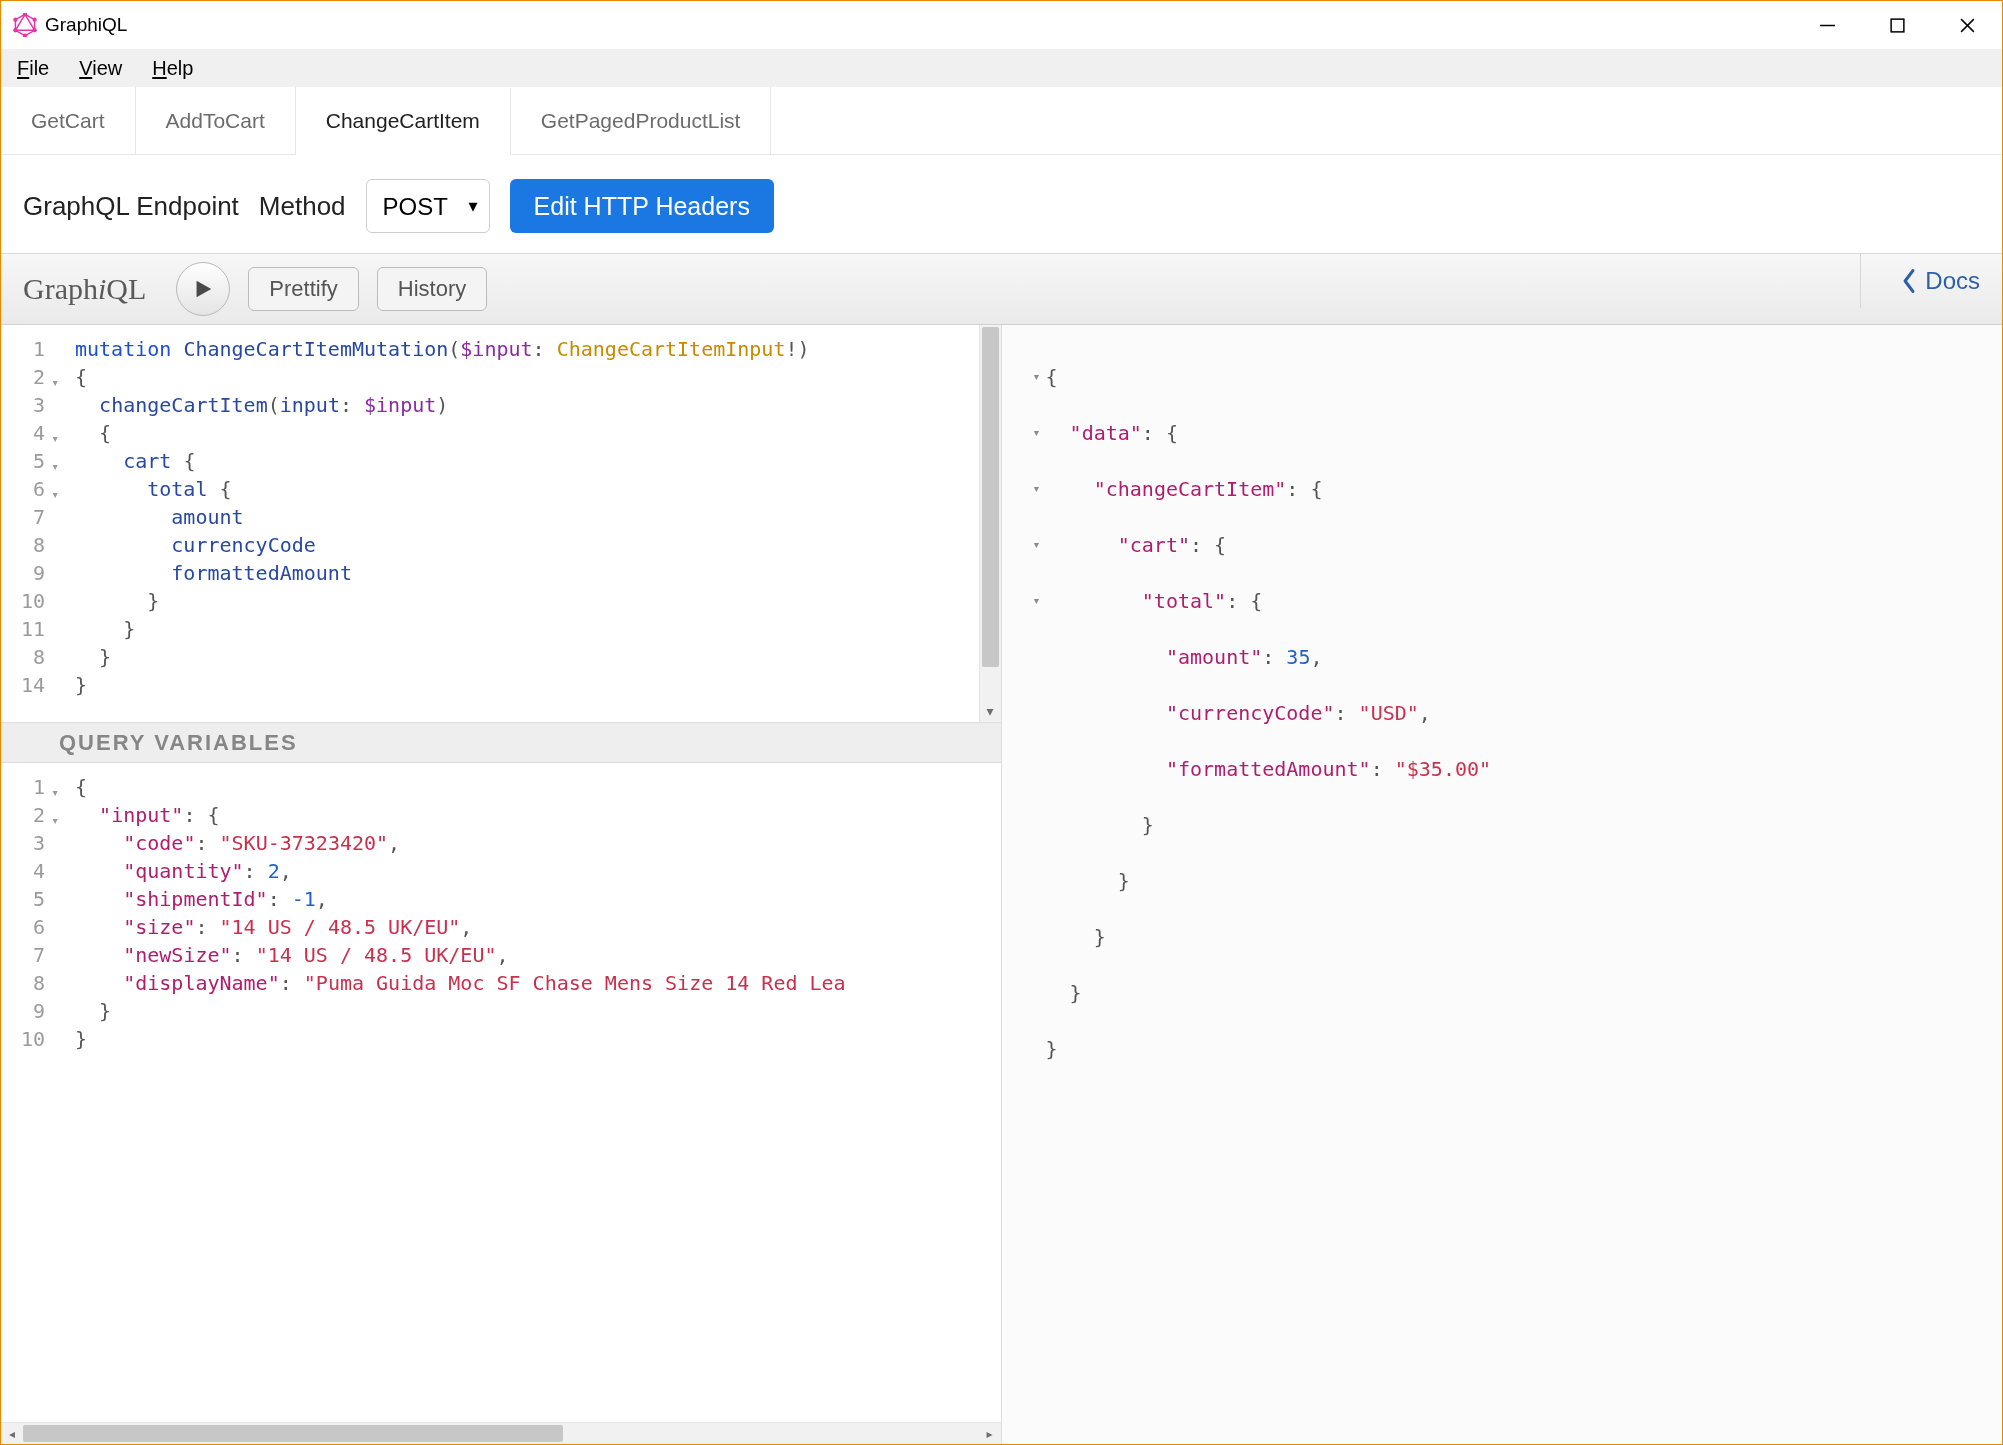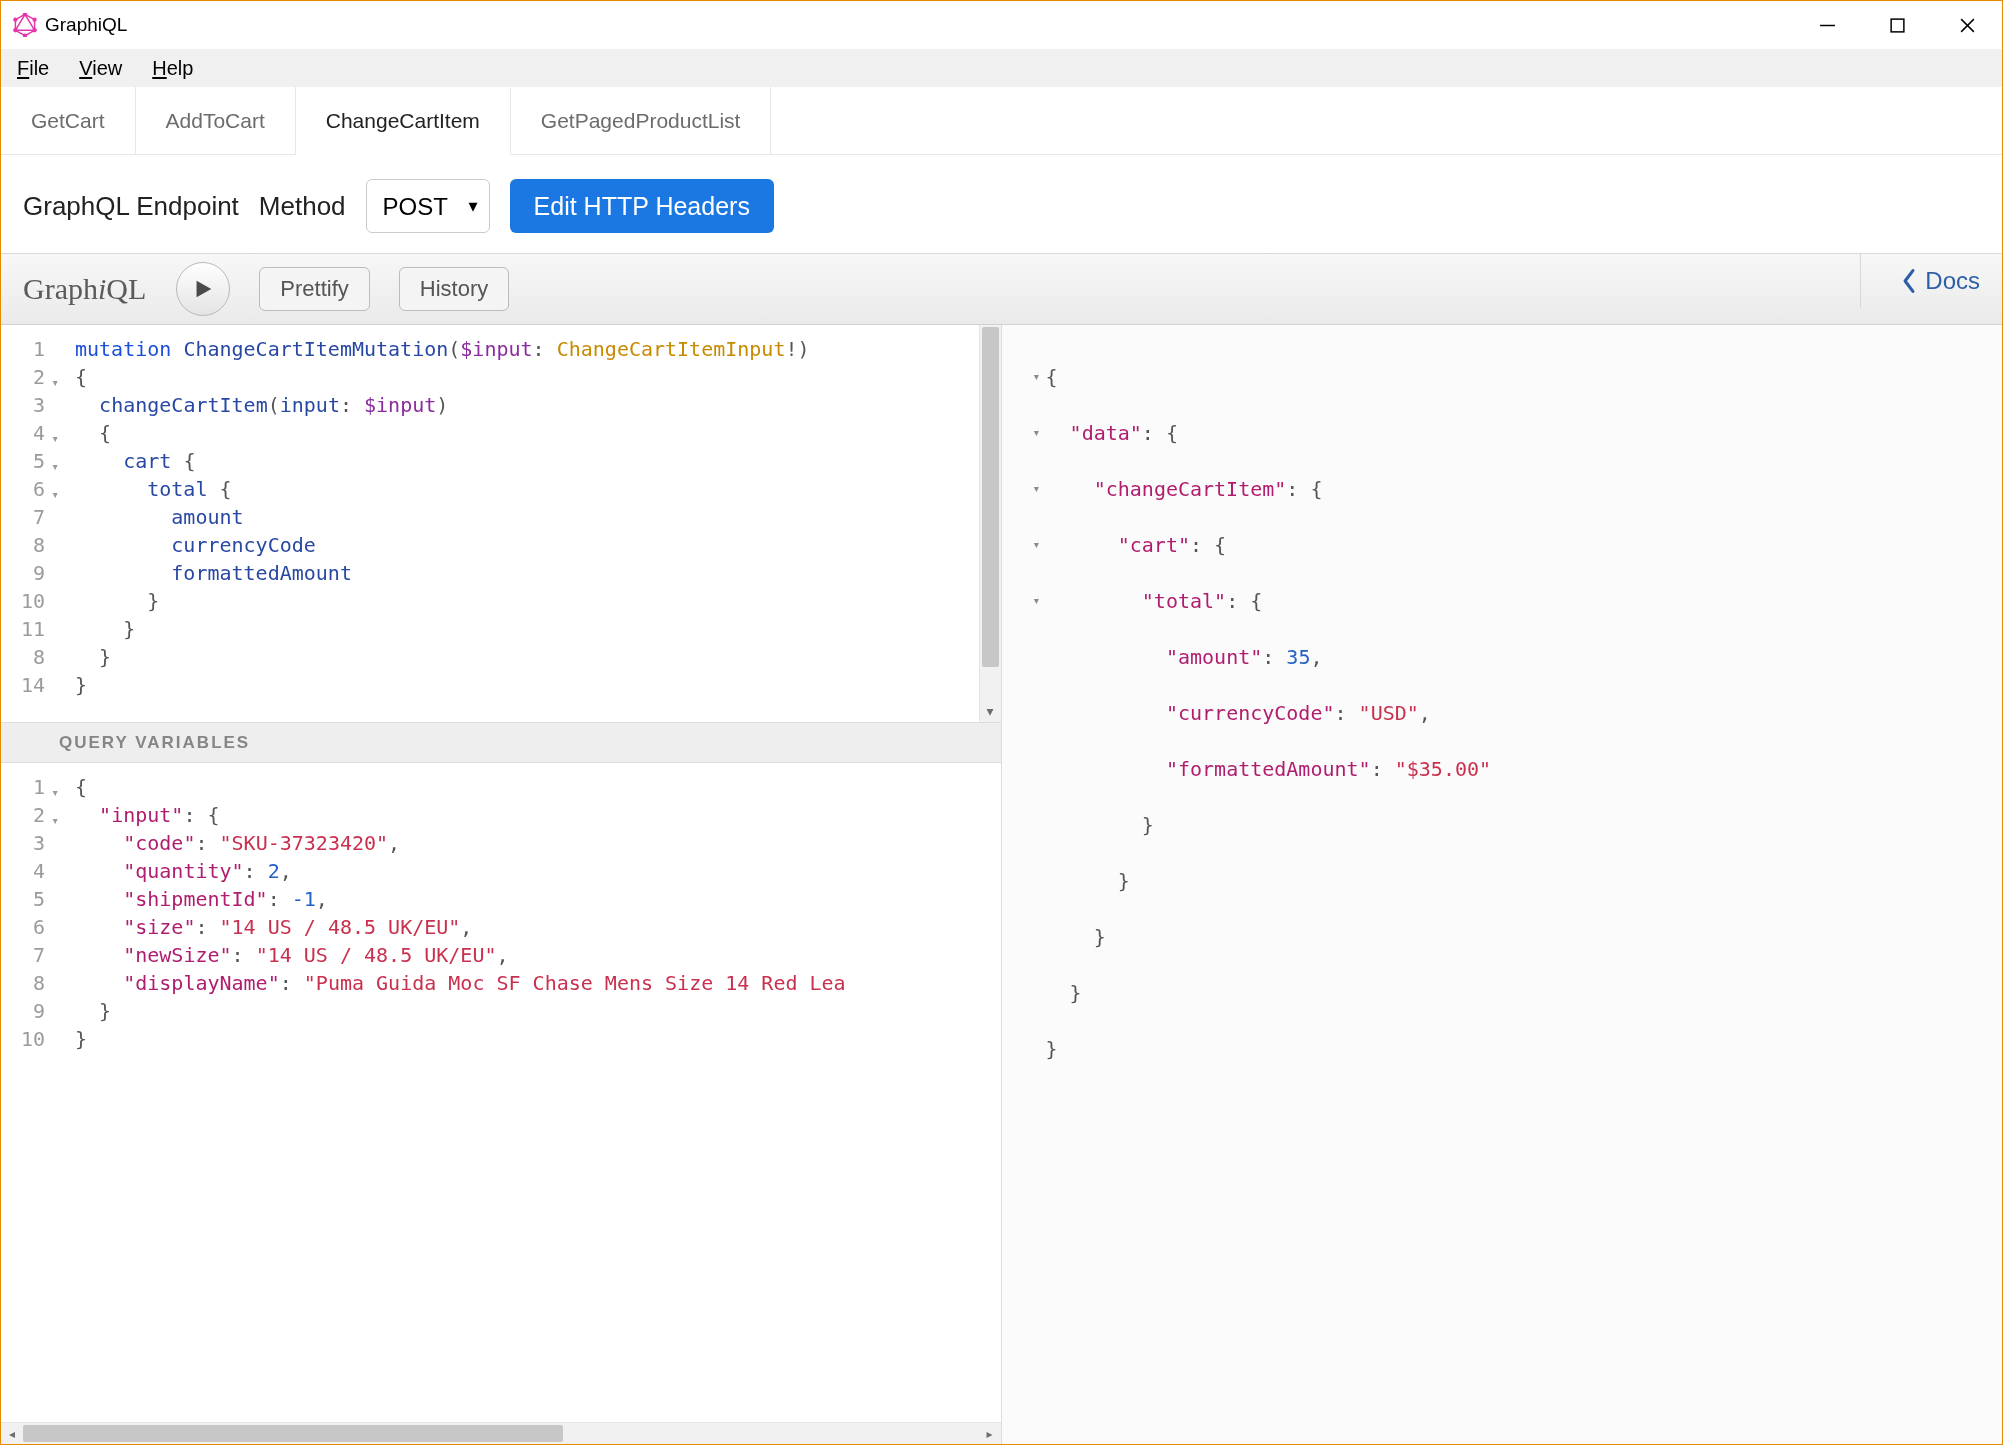--- a/index.html
+++ b/index.html
@@ -99,21 +99,21 @@
   .run-btn {
     width:54px; height:54px; border-radius:50%;
     background: linear-gradient(#fefefe,#e4e4e4);
     border:1px solid #b9b9b9; margin-left:30px;
     display:flex; align-items:center; justify-content:center; cursor:pointer;
   }
   .run-btn svg { width:22px; height:22px; }
   .tool-btn {
     height:44px; border:1px solid #bcbcbc; background:#f4f4f4;
     border-radius:6px; font-size:22px; color:#555; padding:0 20px;
-    margin-left:29px; cursor:pointer;
+    margin-left:18px; cursor:pointer;
   }
   .docs-area {
     position:absolute; right:22px; top:0; bottom:16px;
     display:flex; align-items:center; padding-left:40px;
     border-left:1px solid #d7d7d7;
     color:#2d5fa7; font-size:24px; cursor:pointer;
   }
   .docs-area svg { width:16px; height:26px; margin-right:8px; }
   
   .editor-region {
@@ -151,21 +151,21 @@
     position:absolute; left:2px; right:2px; top:2px; height:340px;
     background:#c7c7c7; border-radius:2px;
   }
   .query-editor .vscroll .down {
     position:absolute; bottom:0; left:0; right:0; height:22px;
     display:flex; align-items:center; justify-content:center; color:#6e6e6e; font-size:14px;
   }
   .qv-header {
     height:40px; background:#eeeeee; border-bottom:1px solid #ddd;
     display:flex; align-items:center; padding-left:58px;
-    font-size:17px; letter-spacing:2px; color:#868686; font-weight:700;
+    font-size:22px; letter-spacing:2px; color:#868686; font-weight:700;
     text-transform:uppercase;
   }
   .vars-editor { flex:1; min-height:0; display:flex; flex-direction:column;}
   .vars-editor .code-block{flex:1; min-height:0;}
   .vars-editor .hscroll {
     height:22px; background:#f1f1f1; display:flex; align-items:center;
     border-top:1px solid #e4e4e4;
   }
   .vars-editor .hscroll .left, .vars-editor .hscroll .right {
     width:22px; text-align:center; color:#6e6e6e; font-size:12px;

